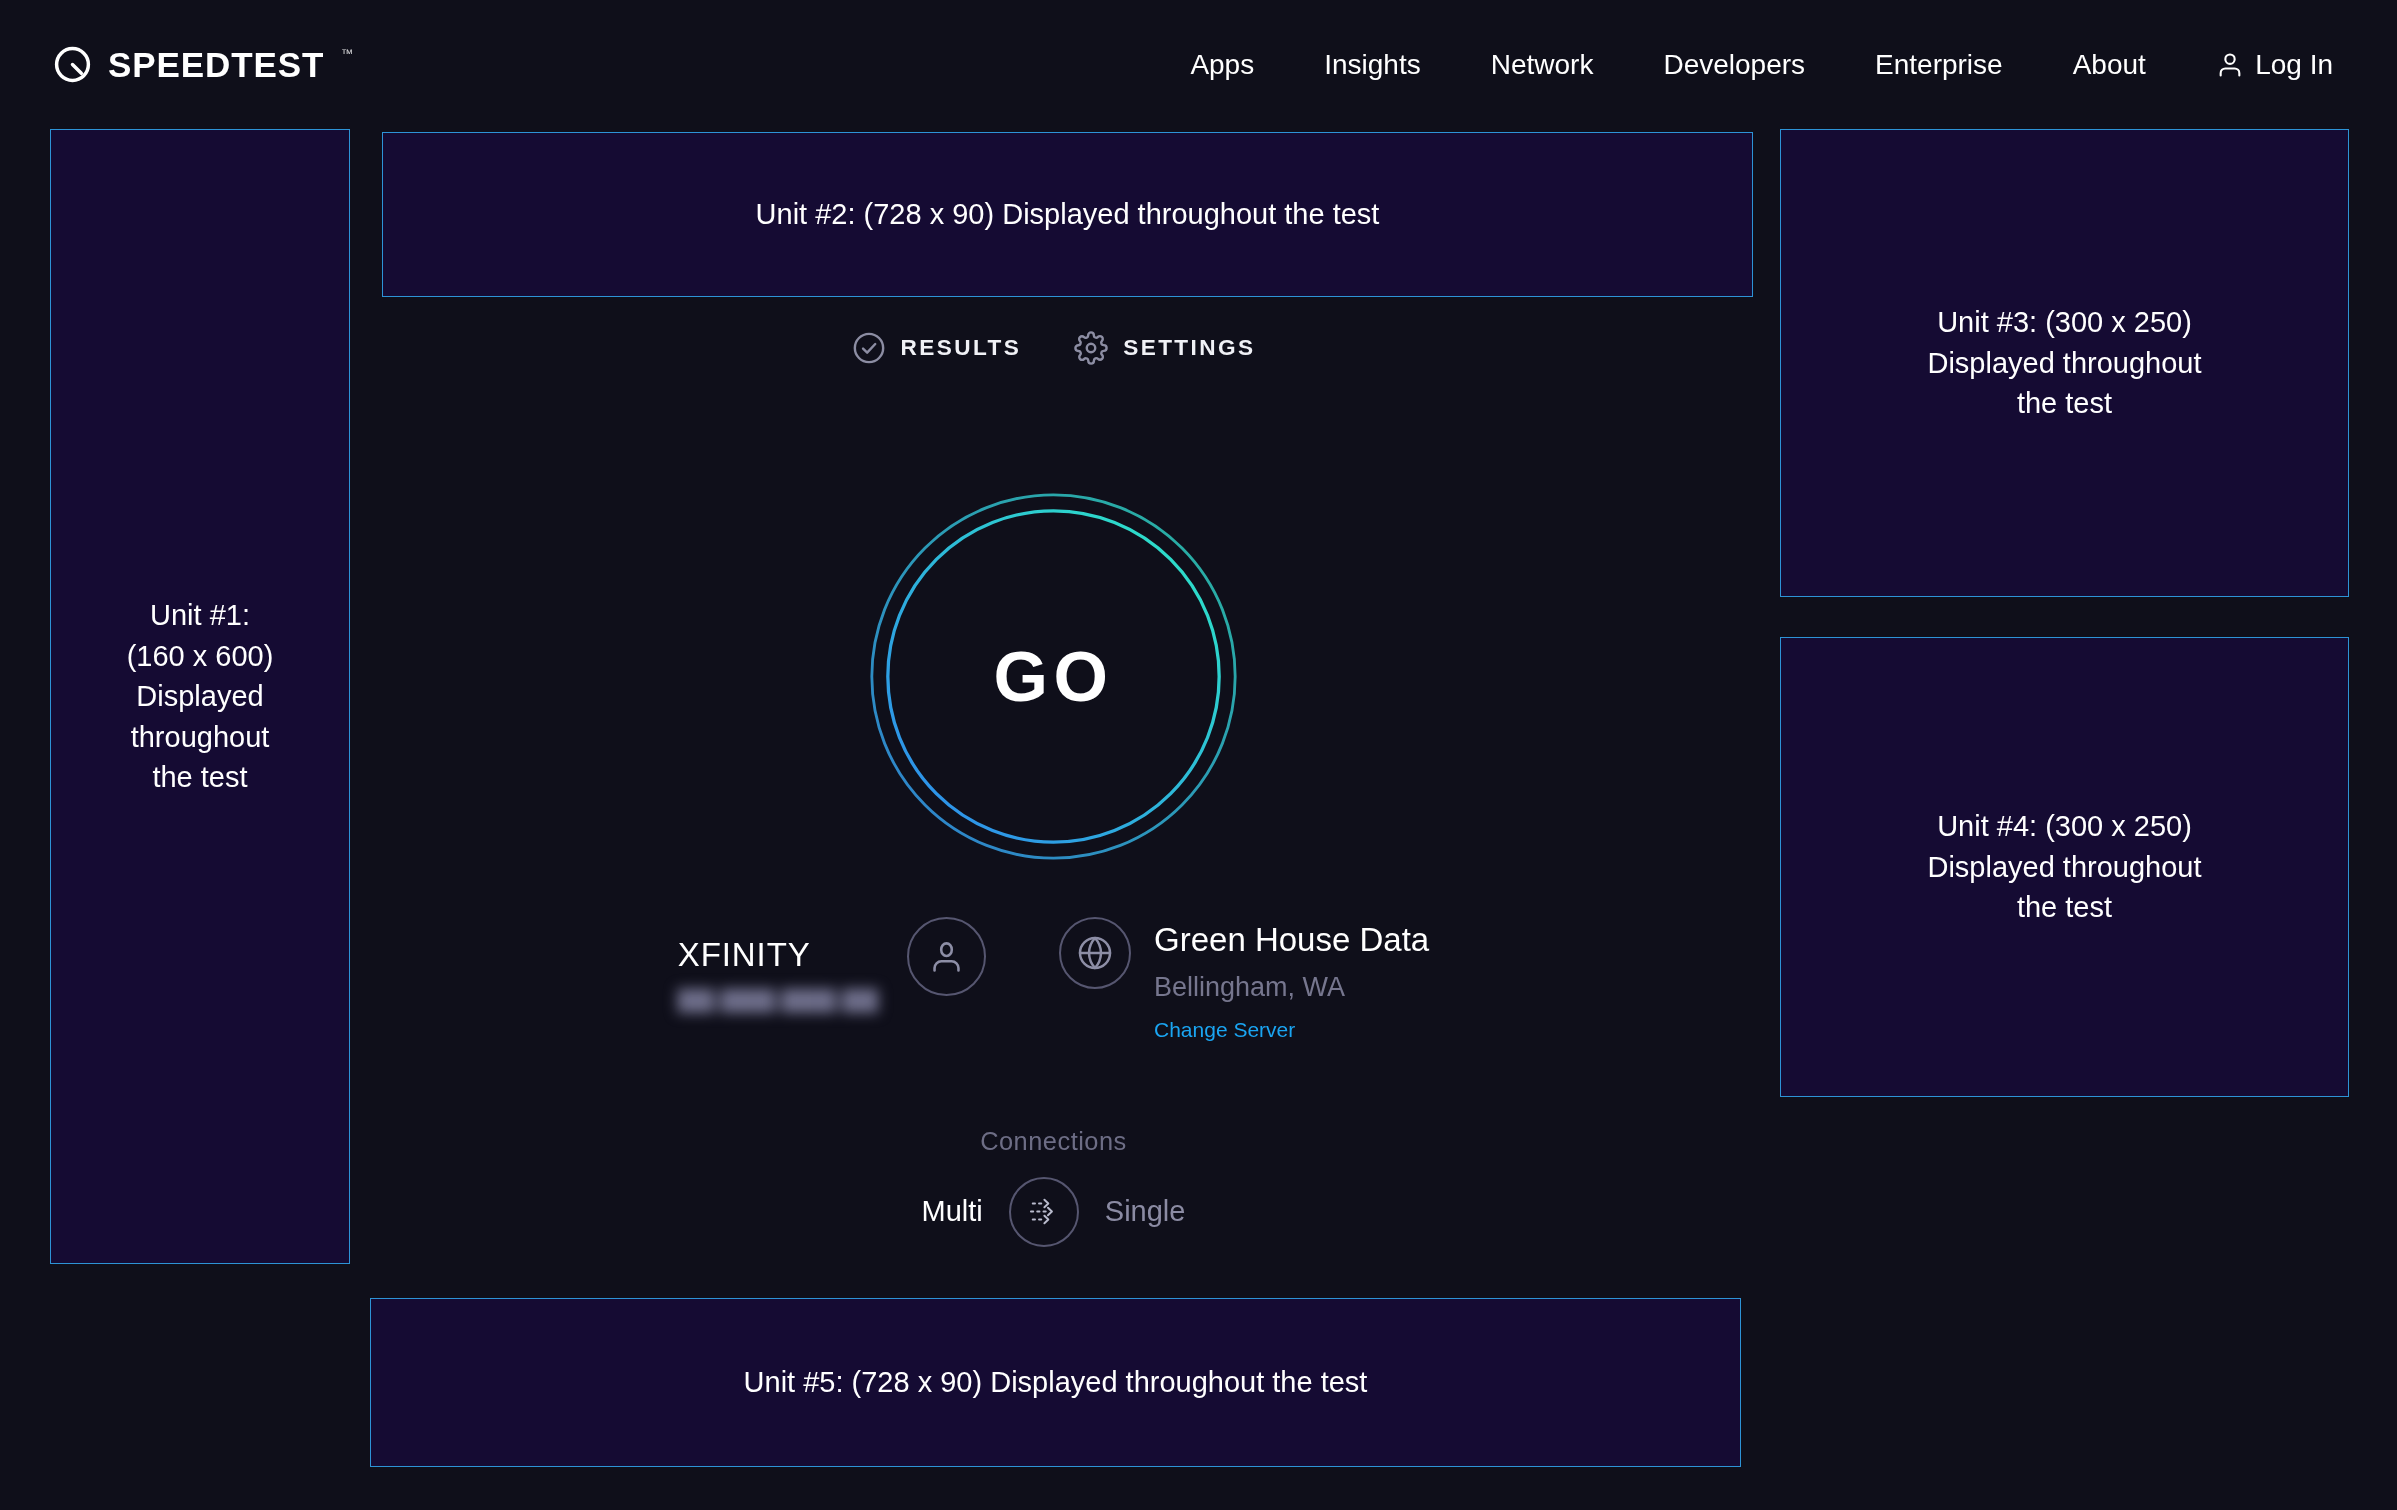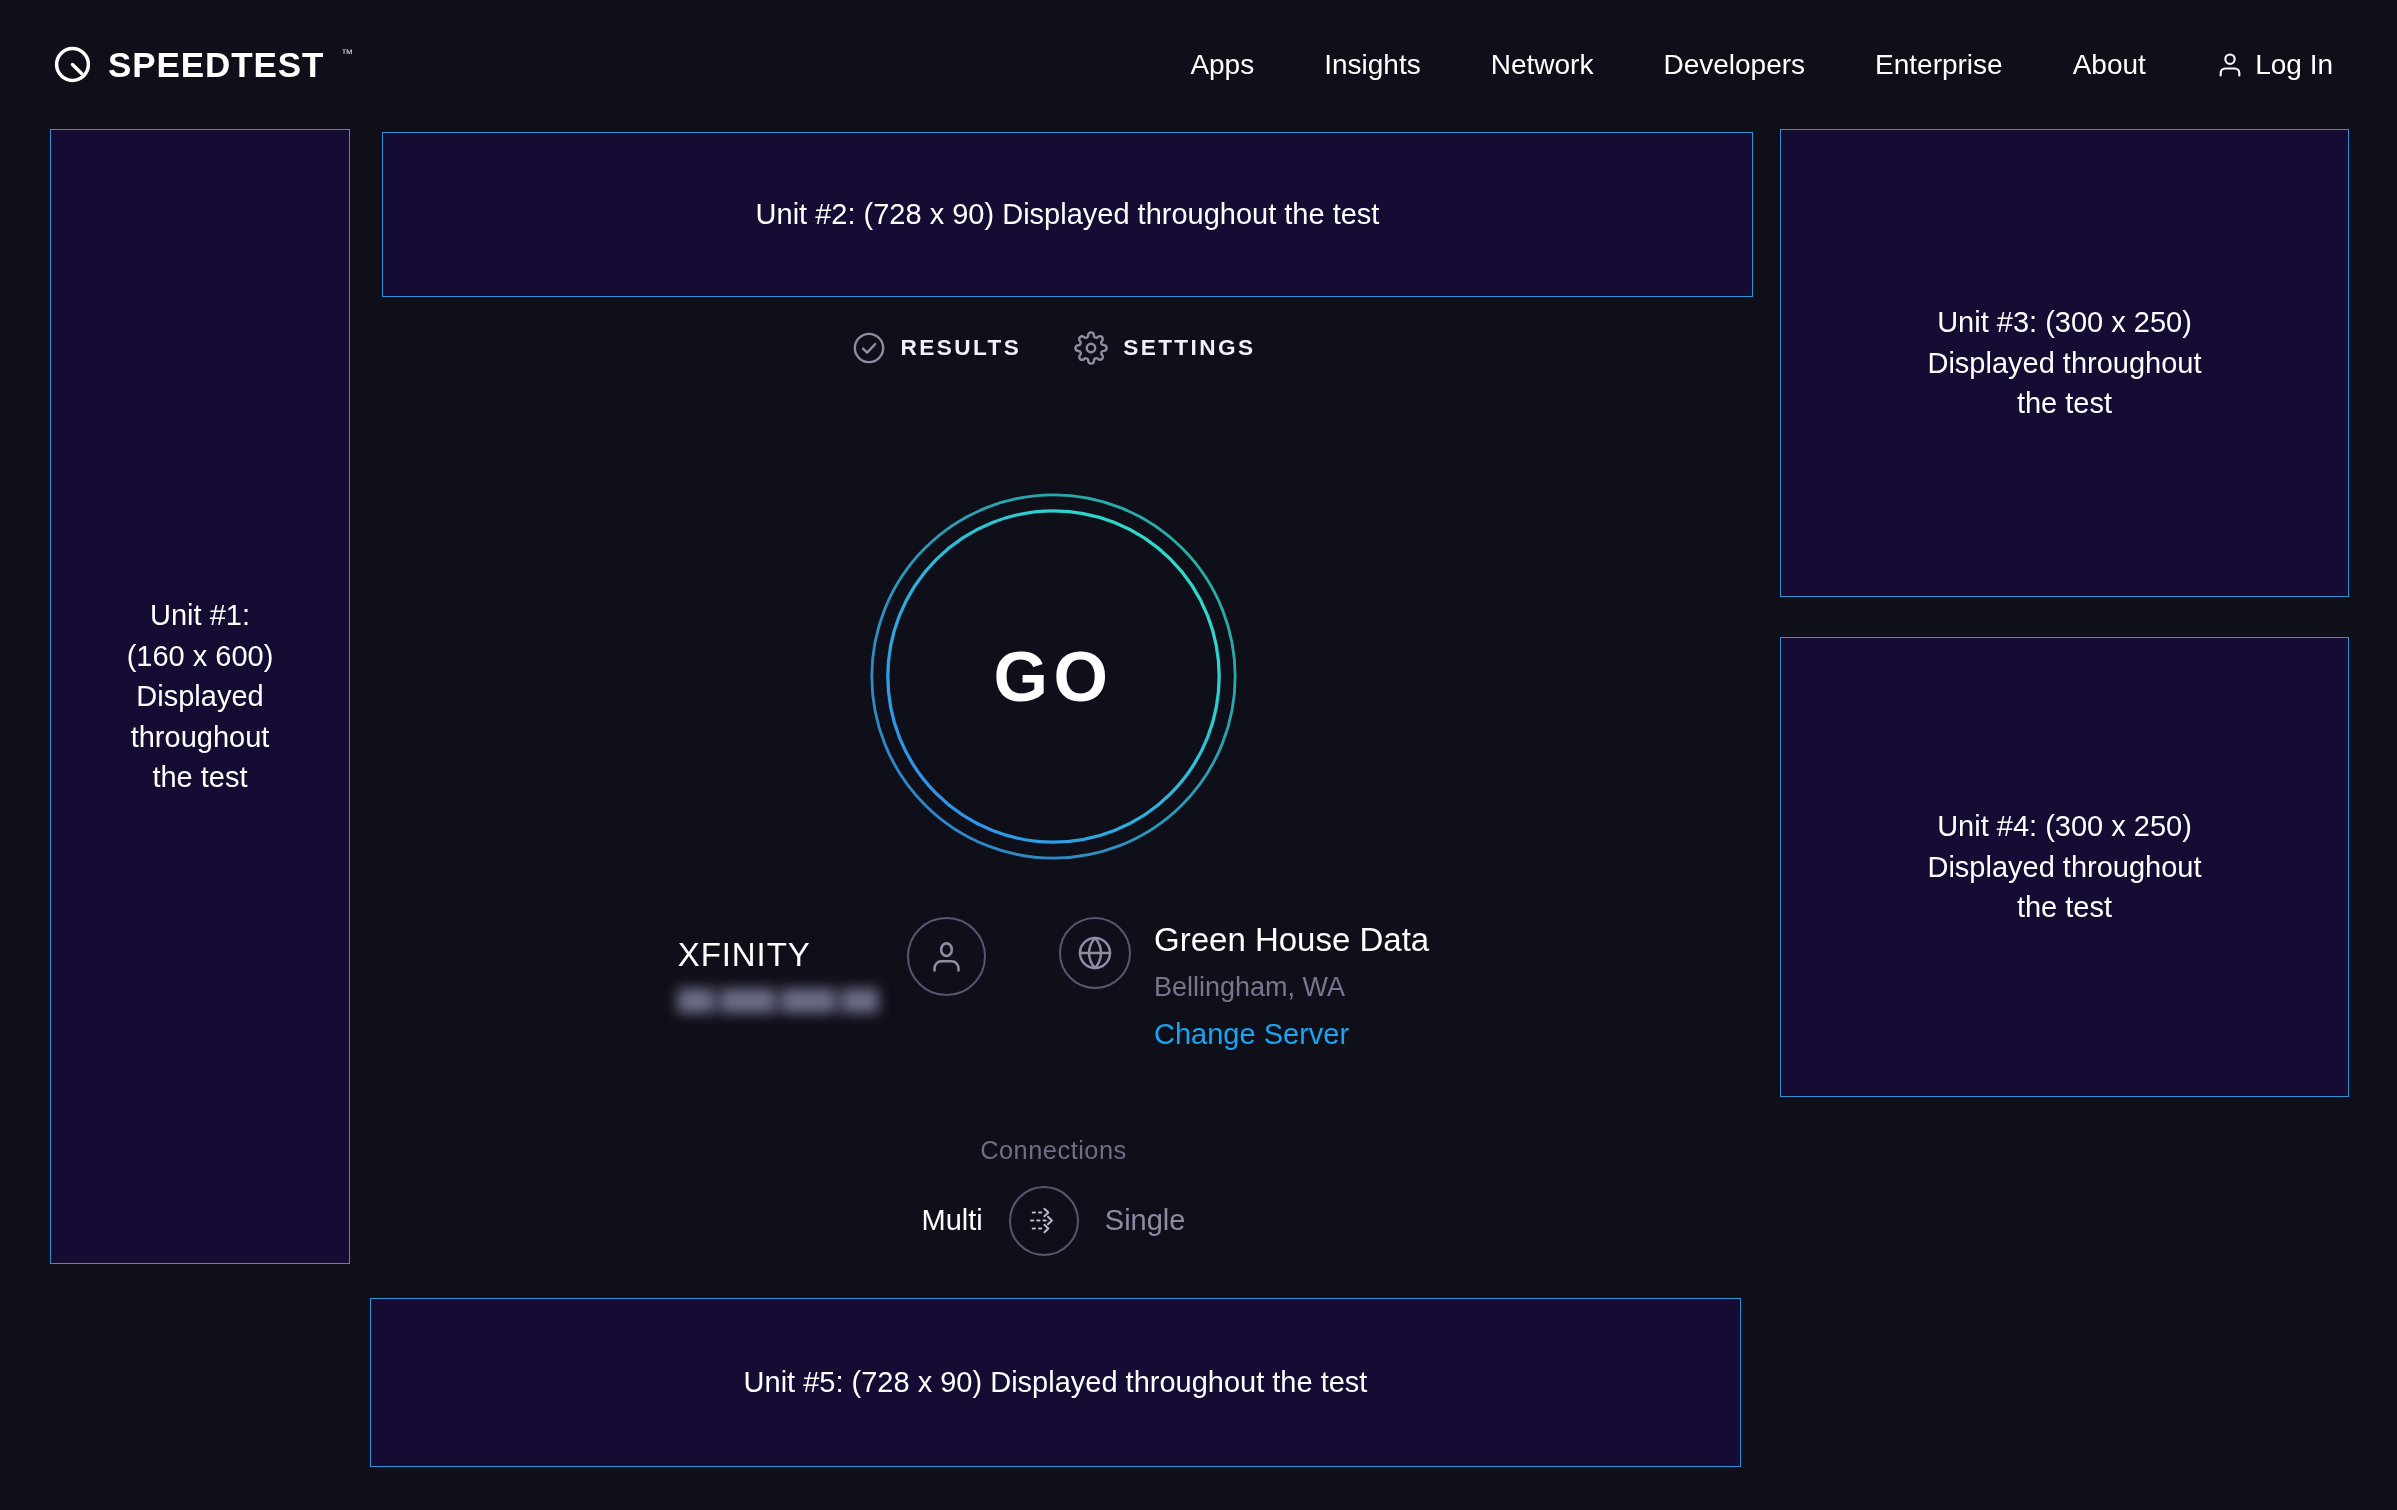--- a/index.html
+++ b/index.html
@@ -47,21 +47,21 @@
   .icon-circle svg{width:41px;height:41px;}
   .icon-circle.sm svg{width:40px;height:40px;}
   .isp{display:flex;align-items:flex-start;gap:22.6px;}
   .isp-text{width:207px;text-align:left;margin-top:19px;}
   .isp-name{font-size:33px;font-weight:500;letter-spacing:0.9px;color:#fff;}
   .isp-ip{margin-top:11.3px;font-size:23.5px;color:#6e6e8a;filter:blur(6.6px);white-space:nowrap;}
   .server{display:flex;align-items:flex-start;gap:22.6px;}
   .server-text{margin-top:3.8px;}
   .server-name{font-size:33px;font-weight:500;color:#fff;}
   .server-loc{margin-top:13px;font-size:27px;color:#76768e;}
-  .server-link{margin-top:15px;font-size:29px;color:#1aa5f2;cursor:pointer;display:inline-block;}
+  .server-link{margin-top:15px;font-size:21px;color:#1aa5f2;cursor:pointer;display:inline-block;}
 
   .connections{margin-top:85px;display:flex;flex-direction:column;align-items:center;}
   .conn-label{font-size:25.4px;color:#6d6d85;letter-spacing:0.5px;}
   .conn-row{margin-top:21px;display:flex;align-items:center;gap:26px;}
   .conn-circle{width:70px;height:70px;border:2.8px solid #565670;border-radius:50%;box-sizing:border-box;
                display:flex;align-items:center;justify-content:center;color:#b9bbcd;cursor:pointer;flex:none;}
   .conn-circle svg{width:43px;height:43px;}
   .conn-multi{font-size:29px;color:#fff;cursor:pointer;}
   .conn-single{font-size:29px;color:#8b8ba3;cursor:pointer;}
 </style>

